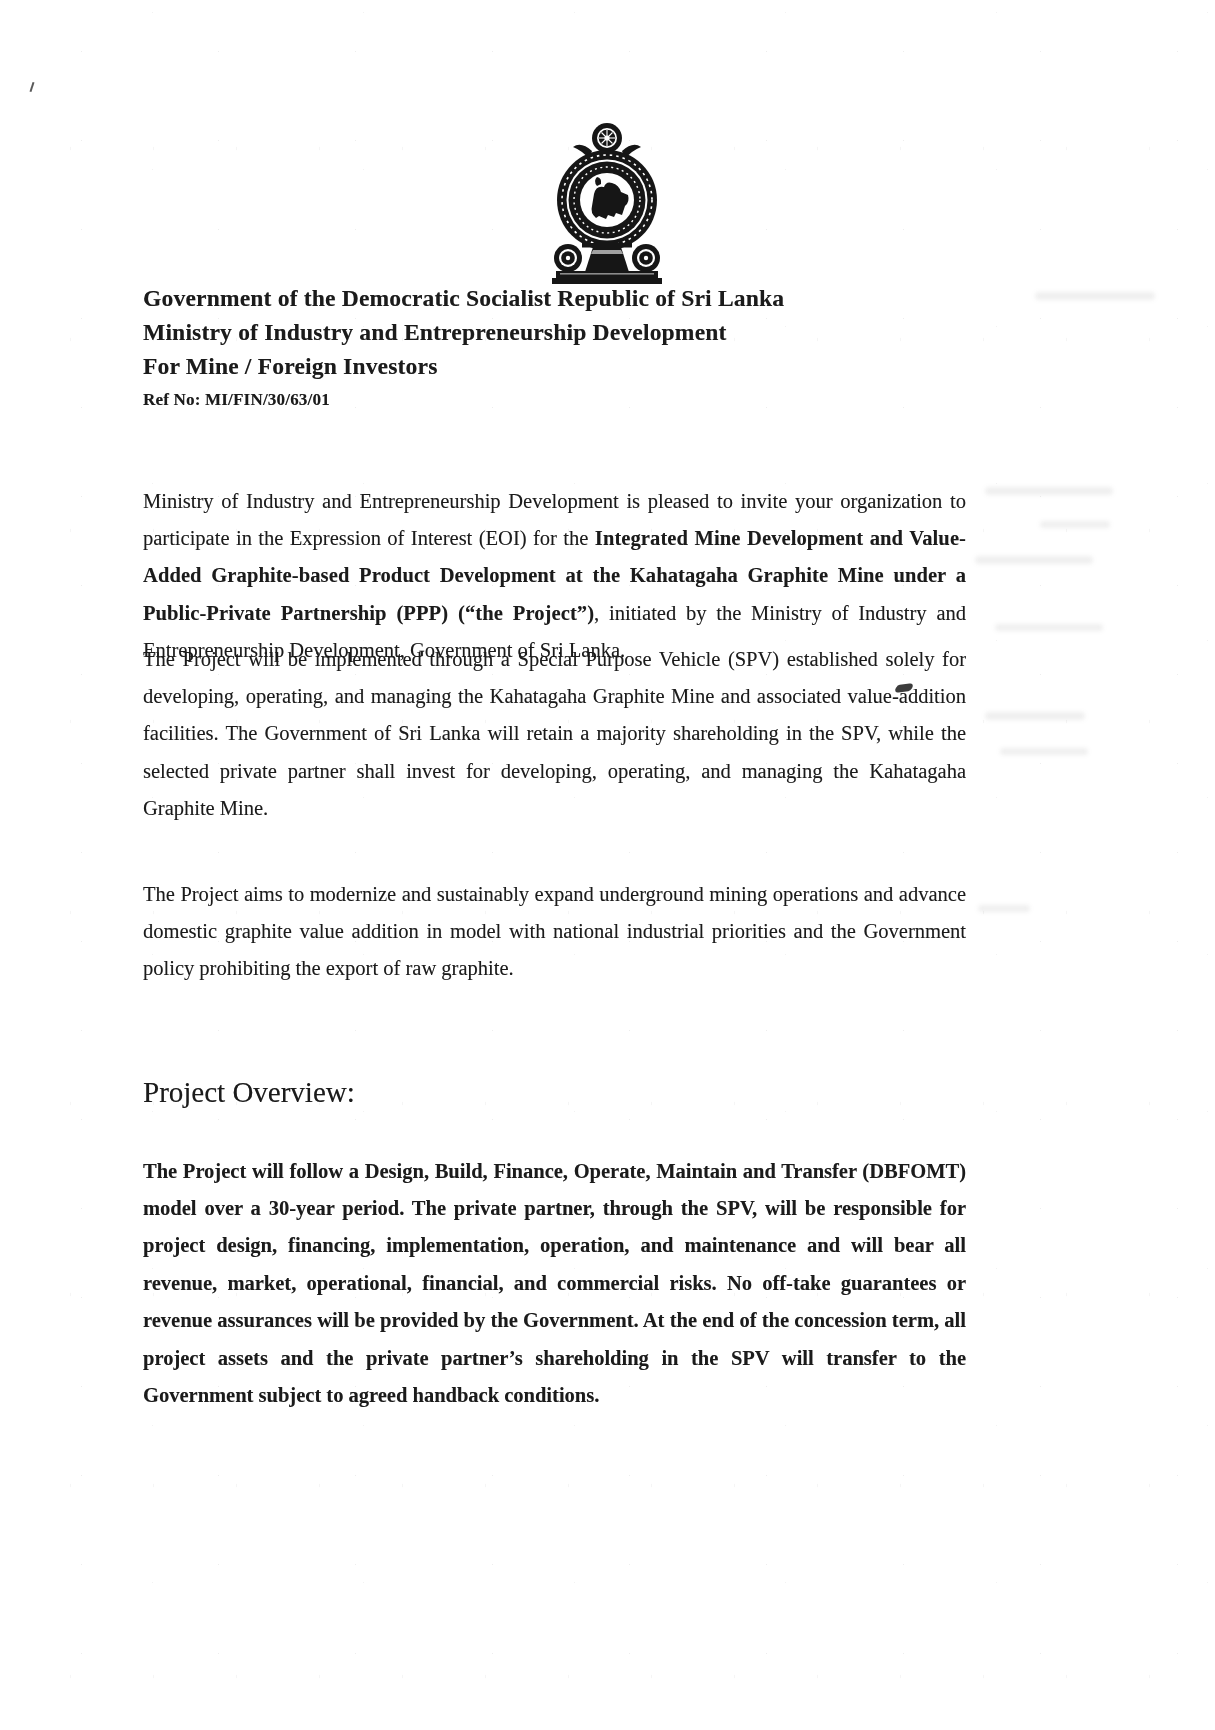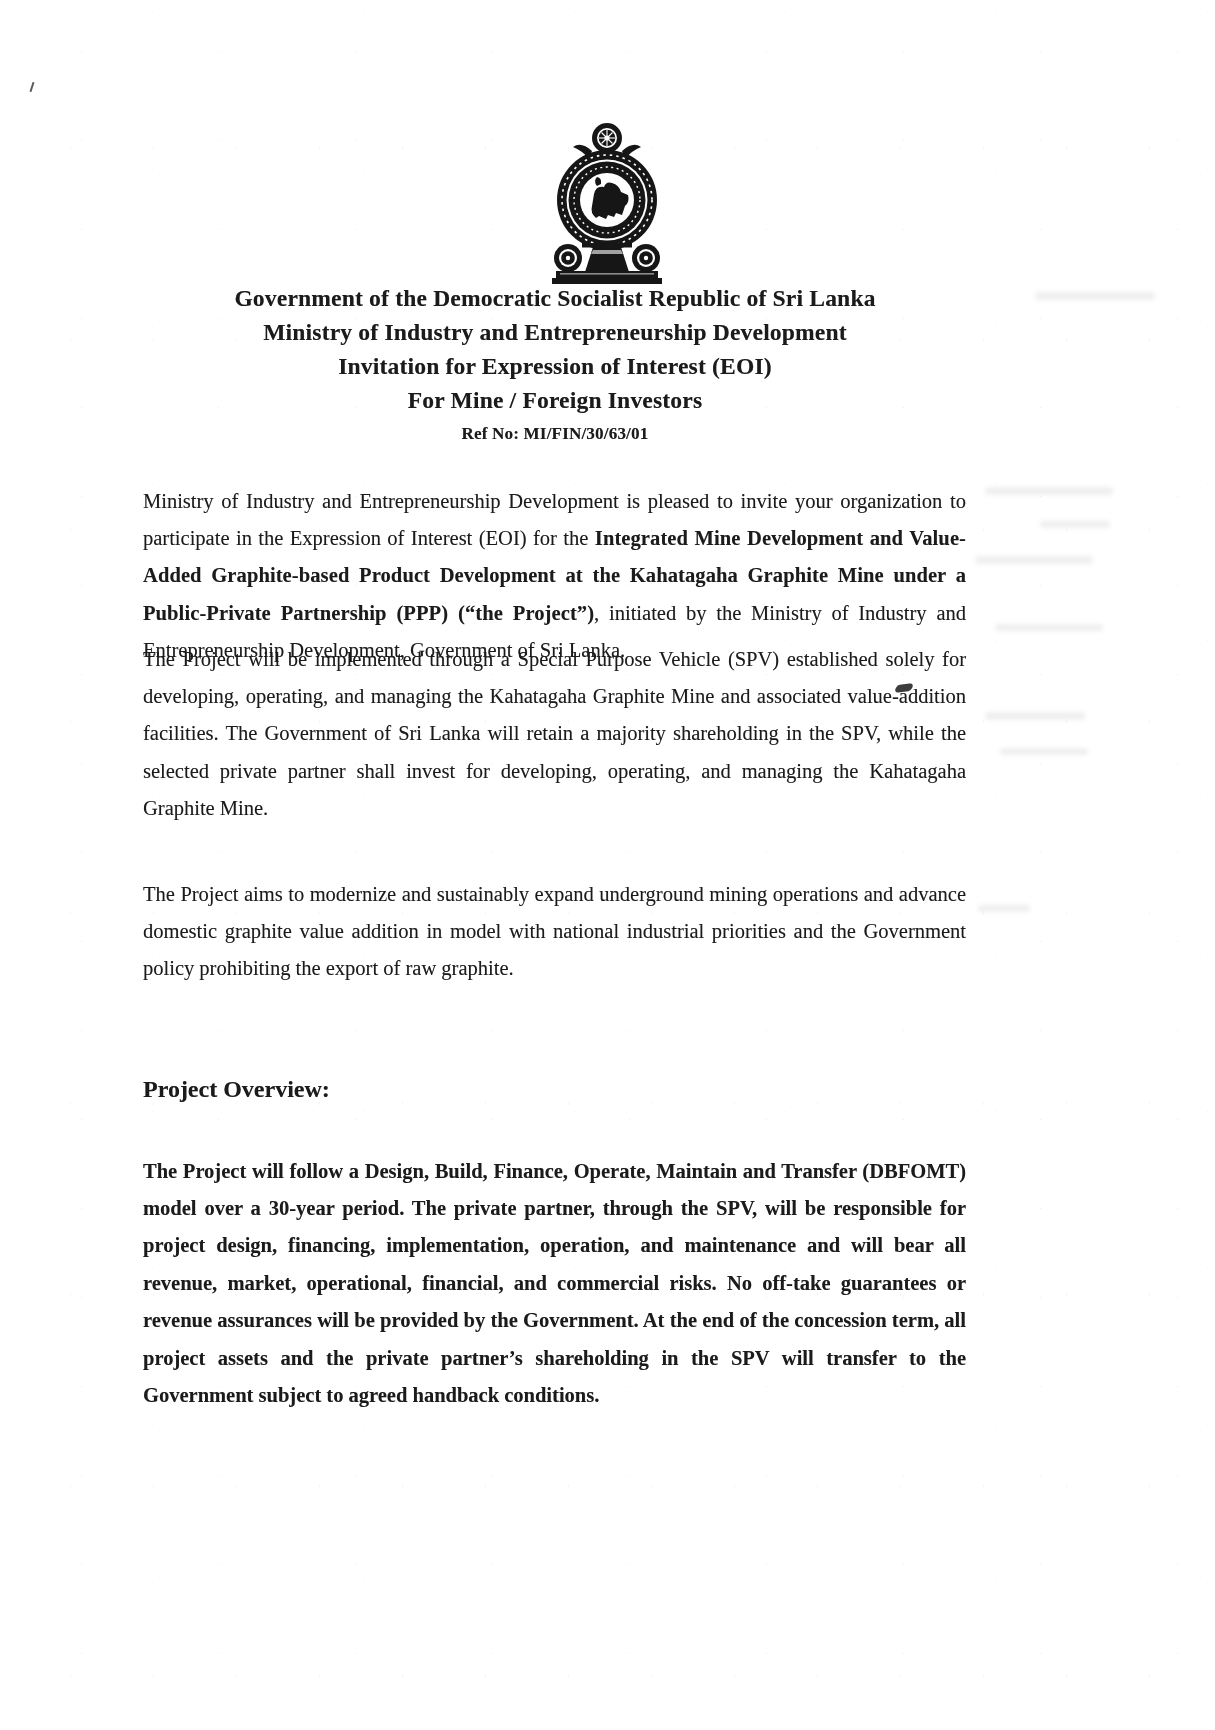--- a/index.html
+++ b/index.html
@@ -21,42 +21,42 @@
       radial-gradient(rgba(0,0,0,0.04) 0.6px, transparent 0.9px);
     background-size:137px 89px, 211px 157px, 83px 191px;
     background-position:13px 7px, 47px 91px, 29px 53px;
     pointer-events:none;
   }
 
   .emblem { position:absolute; left:551px; top:120px; width:112px; height:166px; }
 
   .header-block {
     position:absolute; left:143px; top:281px; width:824px;
-    text-align:center; font-weight:bold;
+    text-align:left; font-weight:bold;
     font-size:23.5px; line-height:34px;
     letter-spacing:0.2px;
     text-shadow:0.2px 0.2px 0 rgba(0,0,0,0.4);
   }
   .header-block .ref-line { font-size:17px; }
 
   .para {
     position:absolute; left:143px; width:823px;
     text-align:justify; text-justify:inter-word;
     font-size:20.5px; line-height:37.4px;
     text-shadow:0.2px 0.2px 0 rgba(0,0,0,0.3);
   }
   .para b, .para strong { letter-spacing:0.1px; }
 
   #para-invitation { top:462px; }
   #para-spv        { top:620px; }
   #para-aims       { top:855px; }
 
   .section-heading {
     position:absolute; left:143px; top:1076px;
-    font-size:24px; font-weight:bold;
+    font-size:29px; font-weight:normal;
     text-shadow:0.2px 0.2px 0 rgba(0,0,0,0.4);
   }
   #para-overview { top:1132px;font-weight:bold; }
 
   
   .artifact-tick {
     position:absolute; left:31px; top:82px;
     width:2px; height:10px; background:#222;
     transform:rotate(18deg); opacity:0.75;
   }
@@ -127,21 +127,20 @@
       <rect x="5" y="151" width="102" height="8"></rect>
       <rect x="1" y="158" width="110" height="6"></rect>
       <rect x="9" y="153" width="94" height="1.6" fill="#ffffff" opacity="0.5"></rect>
     </g>
   </svg>
 </div>
 
 <div class="header-block">
   <div>Government of the Democratic Socialist Republic of Sri Lanka</div>
   <div>Ministry of Industry and Entrepreneurship Development</div>
-  <div>Invitation for Expression of Interest (EOI)</div>
   <div>For Mine / Foreign Investors</div>
   <div class="ref-line">Ref No: MI/FIN/30/63/01</div>
 </div>
 
 <p class="para" id="para-invitation"><span>Ministry of Industry and Entrepreneurship Development is pleased to invite your organization to participate in the Expression of Interest (EOI) for the </span><strong>Integrated Mine Development and Value-Added Graphite-based Product Development at the Kahatagaha Graphite Mine under a Public-Private Partnership (PPP) (“the Project”)</strong><span>, initiated by the Ministry of Industry and Entrepreneurship Development, Government of Sri Lanka.</span></p>
 
 <p class="para" id="para-spv">The Project will be implemented through a Special Purpose Vehicle (SPV) established solely for developing, operating, and managing the Kahatagaha Graphite Mine and associated value-addition facilities. The Government of Sri Lanka will retain a majority shareholding in the SPV, while the selected private partner shall invest for developing, operating, and managing the Kahatagaha Graphite Mine.</p>
 
 <p class="para" id="para-aims">The Project aims to modernize and sustainably expand underground mining operations and advance domestic graphite value addition in model with national industrial priorities and the Government policy prohibiting the export of raw graphite.</p>
 

